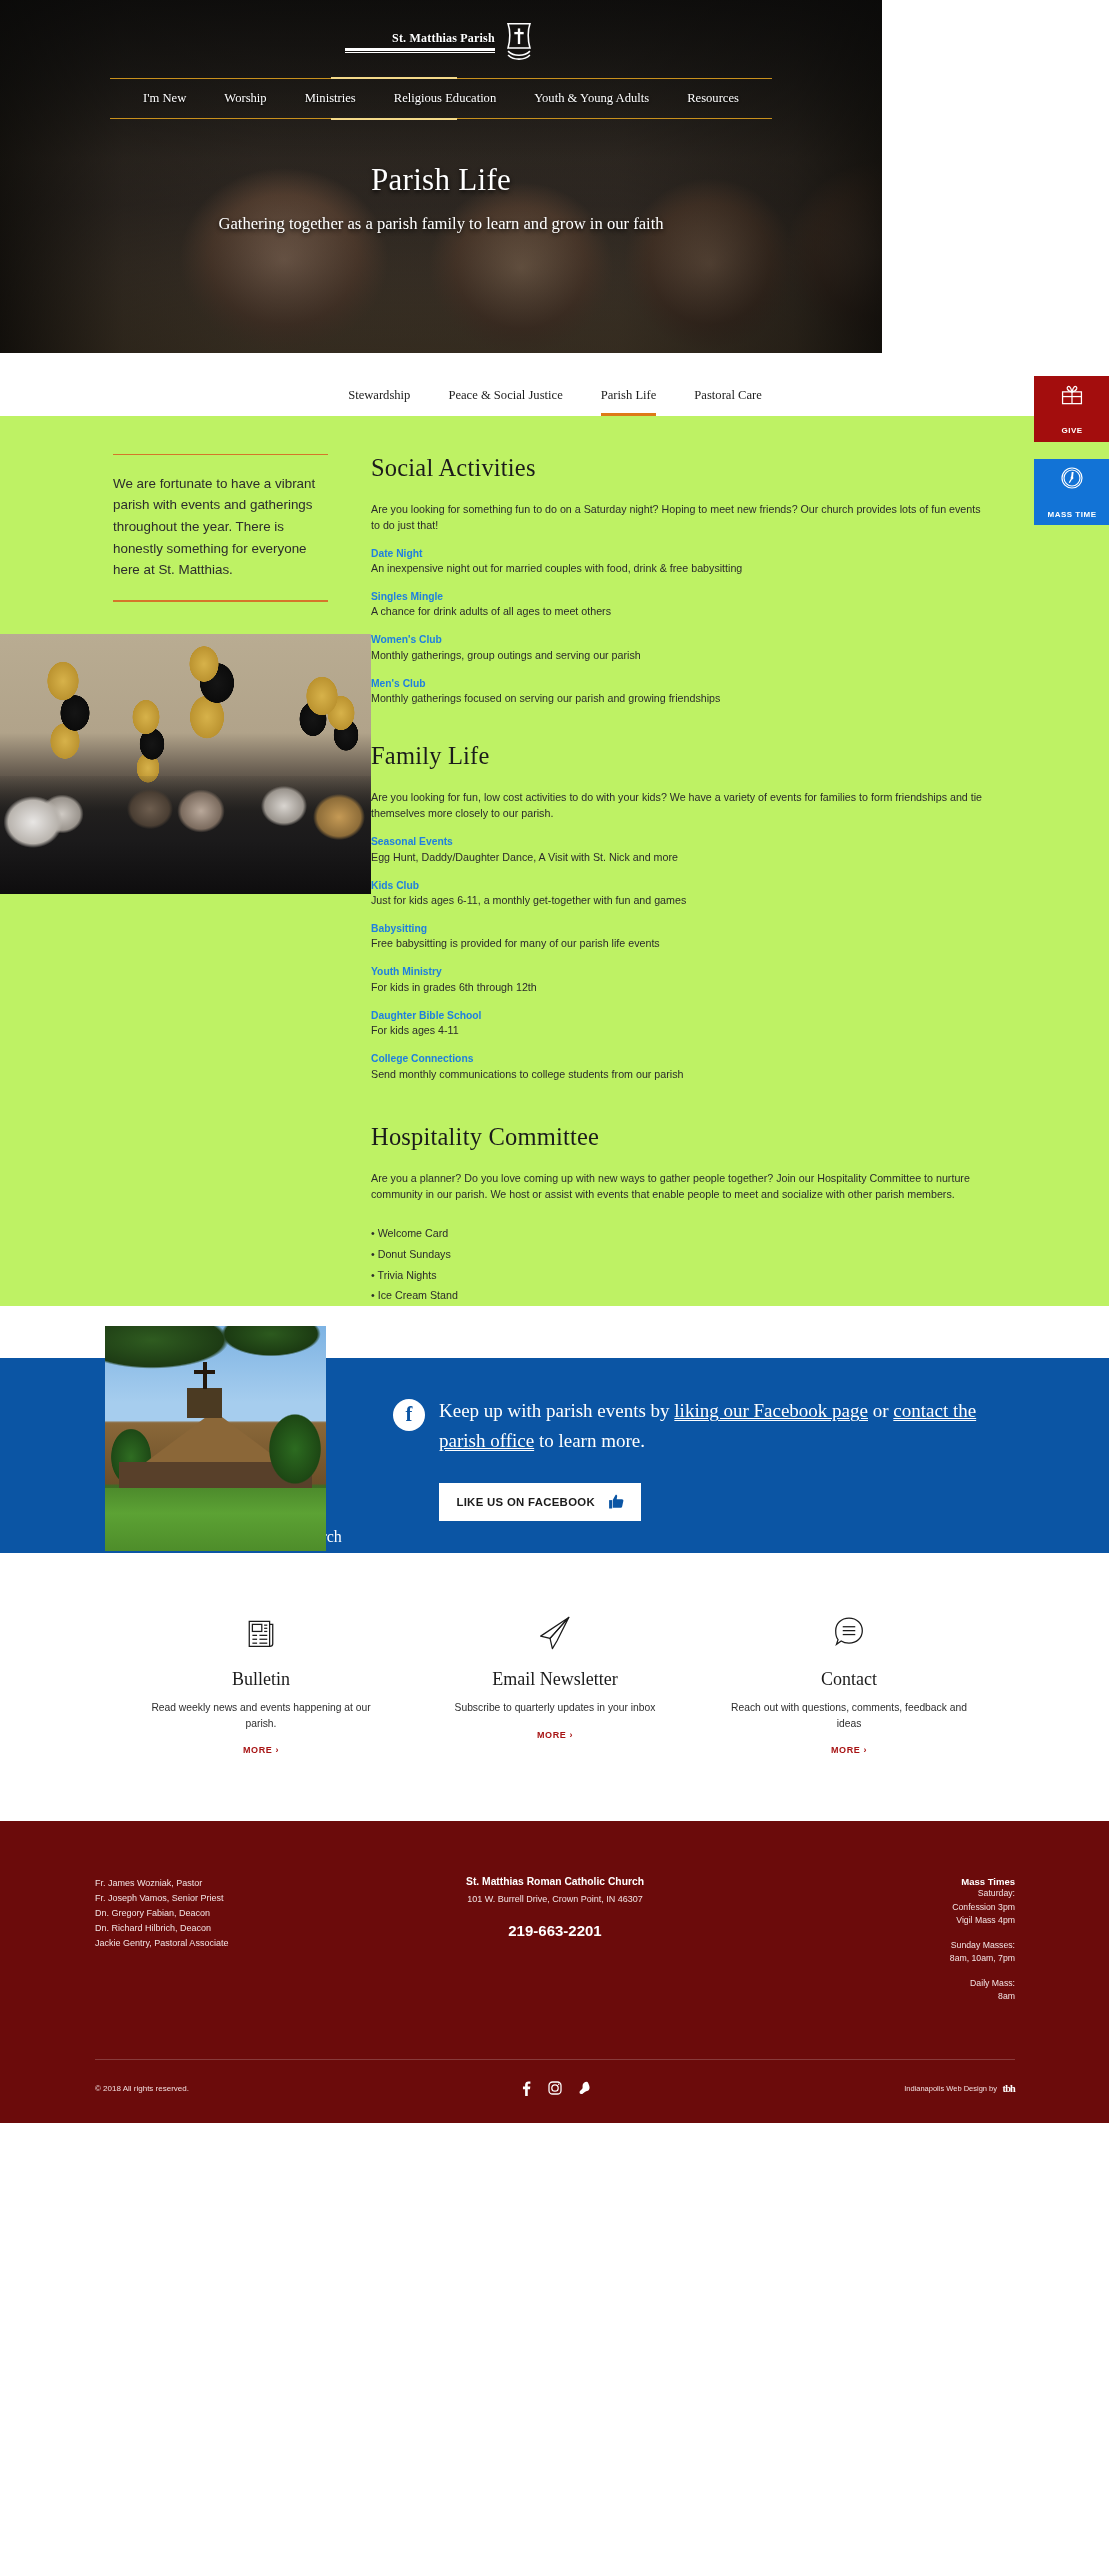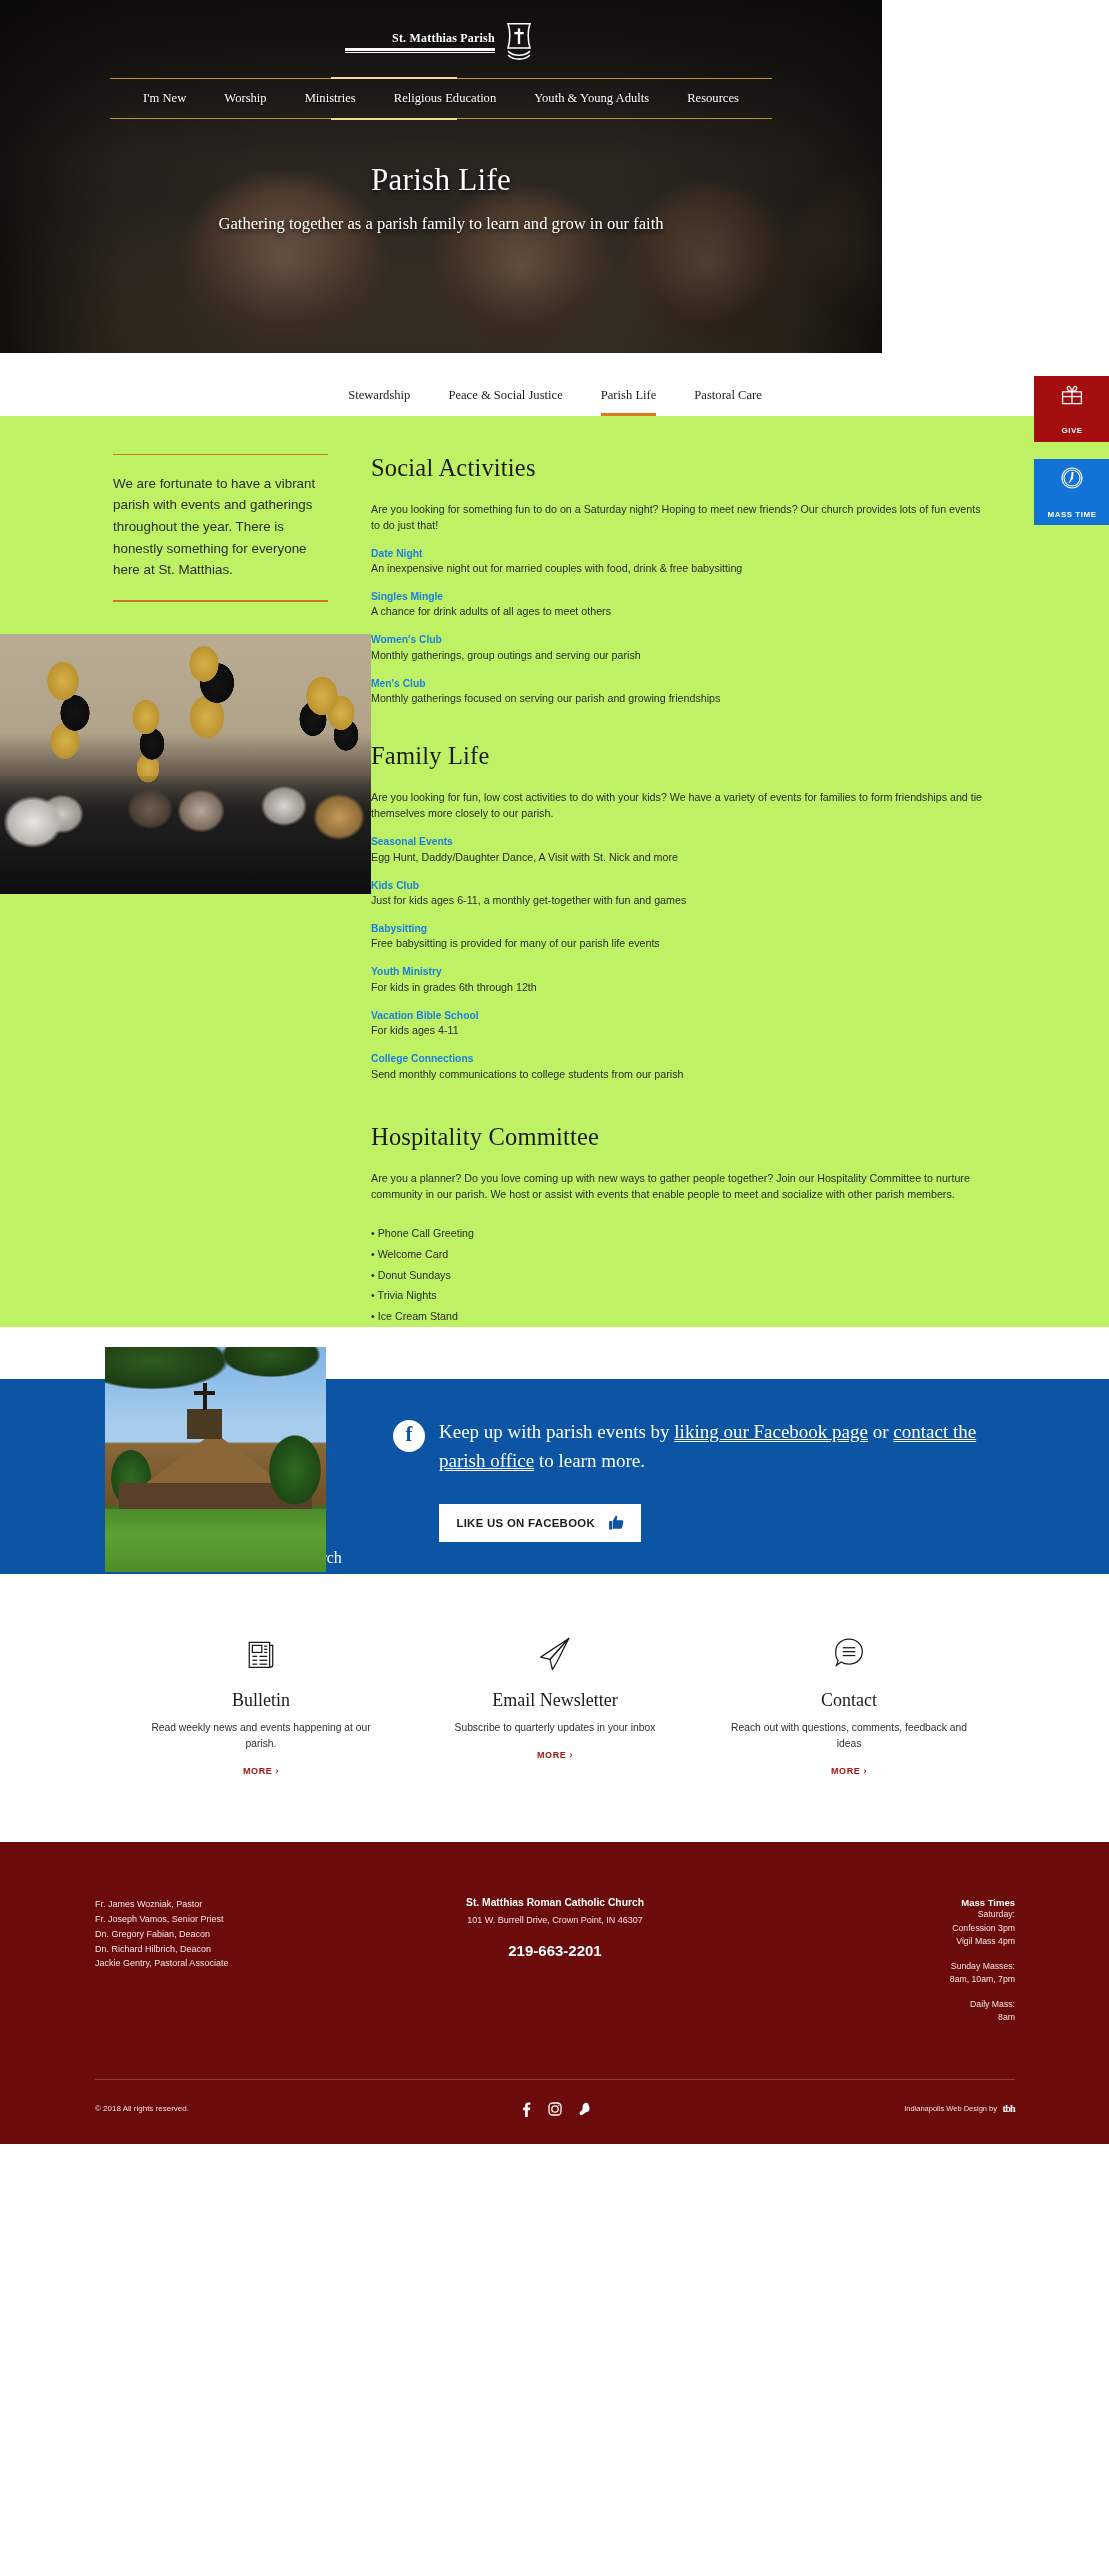--- a/index.html
+++ b/index.html
@@ -422,32 +422,31 @@
       </div>
       <div class="entry">
         <a class="entry-title" href="#">Babysitting</a>
         <div class="entry-desc">Free babysitting is provided for many of our parish life events</div>
       </div>
       <div class="entry">
         <a class="entry-title" href="#">Youth Ministry</a>
         <div class="entry-desc">For kids in grades 6th through 12th</div>
       </div>
       <div class="entry">
-        <a class="entry-title" href="#">Vacation Bible School</a>
+        <a class="entry-title" href="#">Daughter Bible School</a>
         <div class="entry-desc">For kids ages 4-11</div>
       </div>
       <div class="entry">
         <a class="entry-title" href="#">College Connections</a>
         <div class="entry-desc">Send monthly communications to college students from our parish</div>
       </div>
 
       <h2 class="sec-title t3">Hospitality Committee</h2>
       <p class="sec-intro">Are you a planner? Do you love coming up with new ways to gather people together? Join our Hospitality Committee to nurture community in our parish. We host or assist with events that enable people to meet and socialize with other parish members.</p>
       <ul class="bullets">
-        <li>• Phone Call Greeting</li>
         <li>• Welcome Card</li>
         <li>• Donut Sundays</li>
         <li>• Trivia Nights</li>
         <li>• Ice Cream Stand</li>
       </ul>
     </section>
   </div>
 
   <div class="cta-zone">
     <div class="cta-blue">

